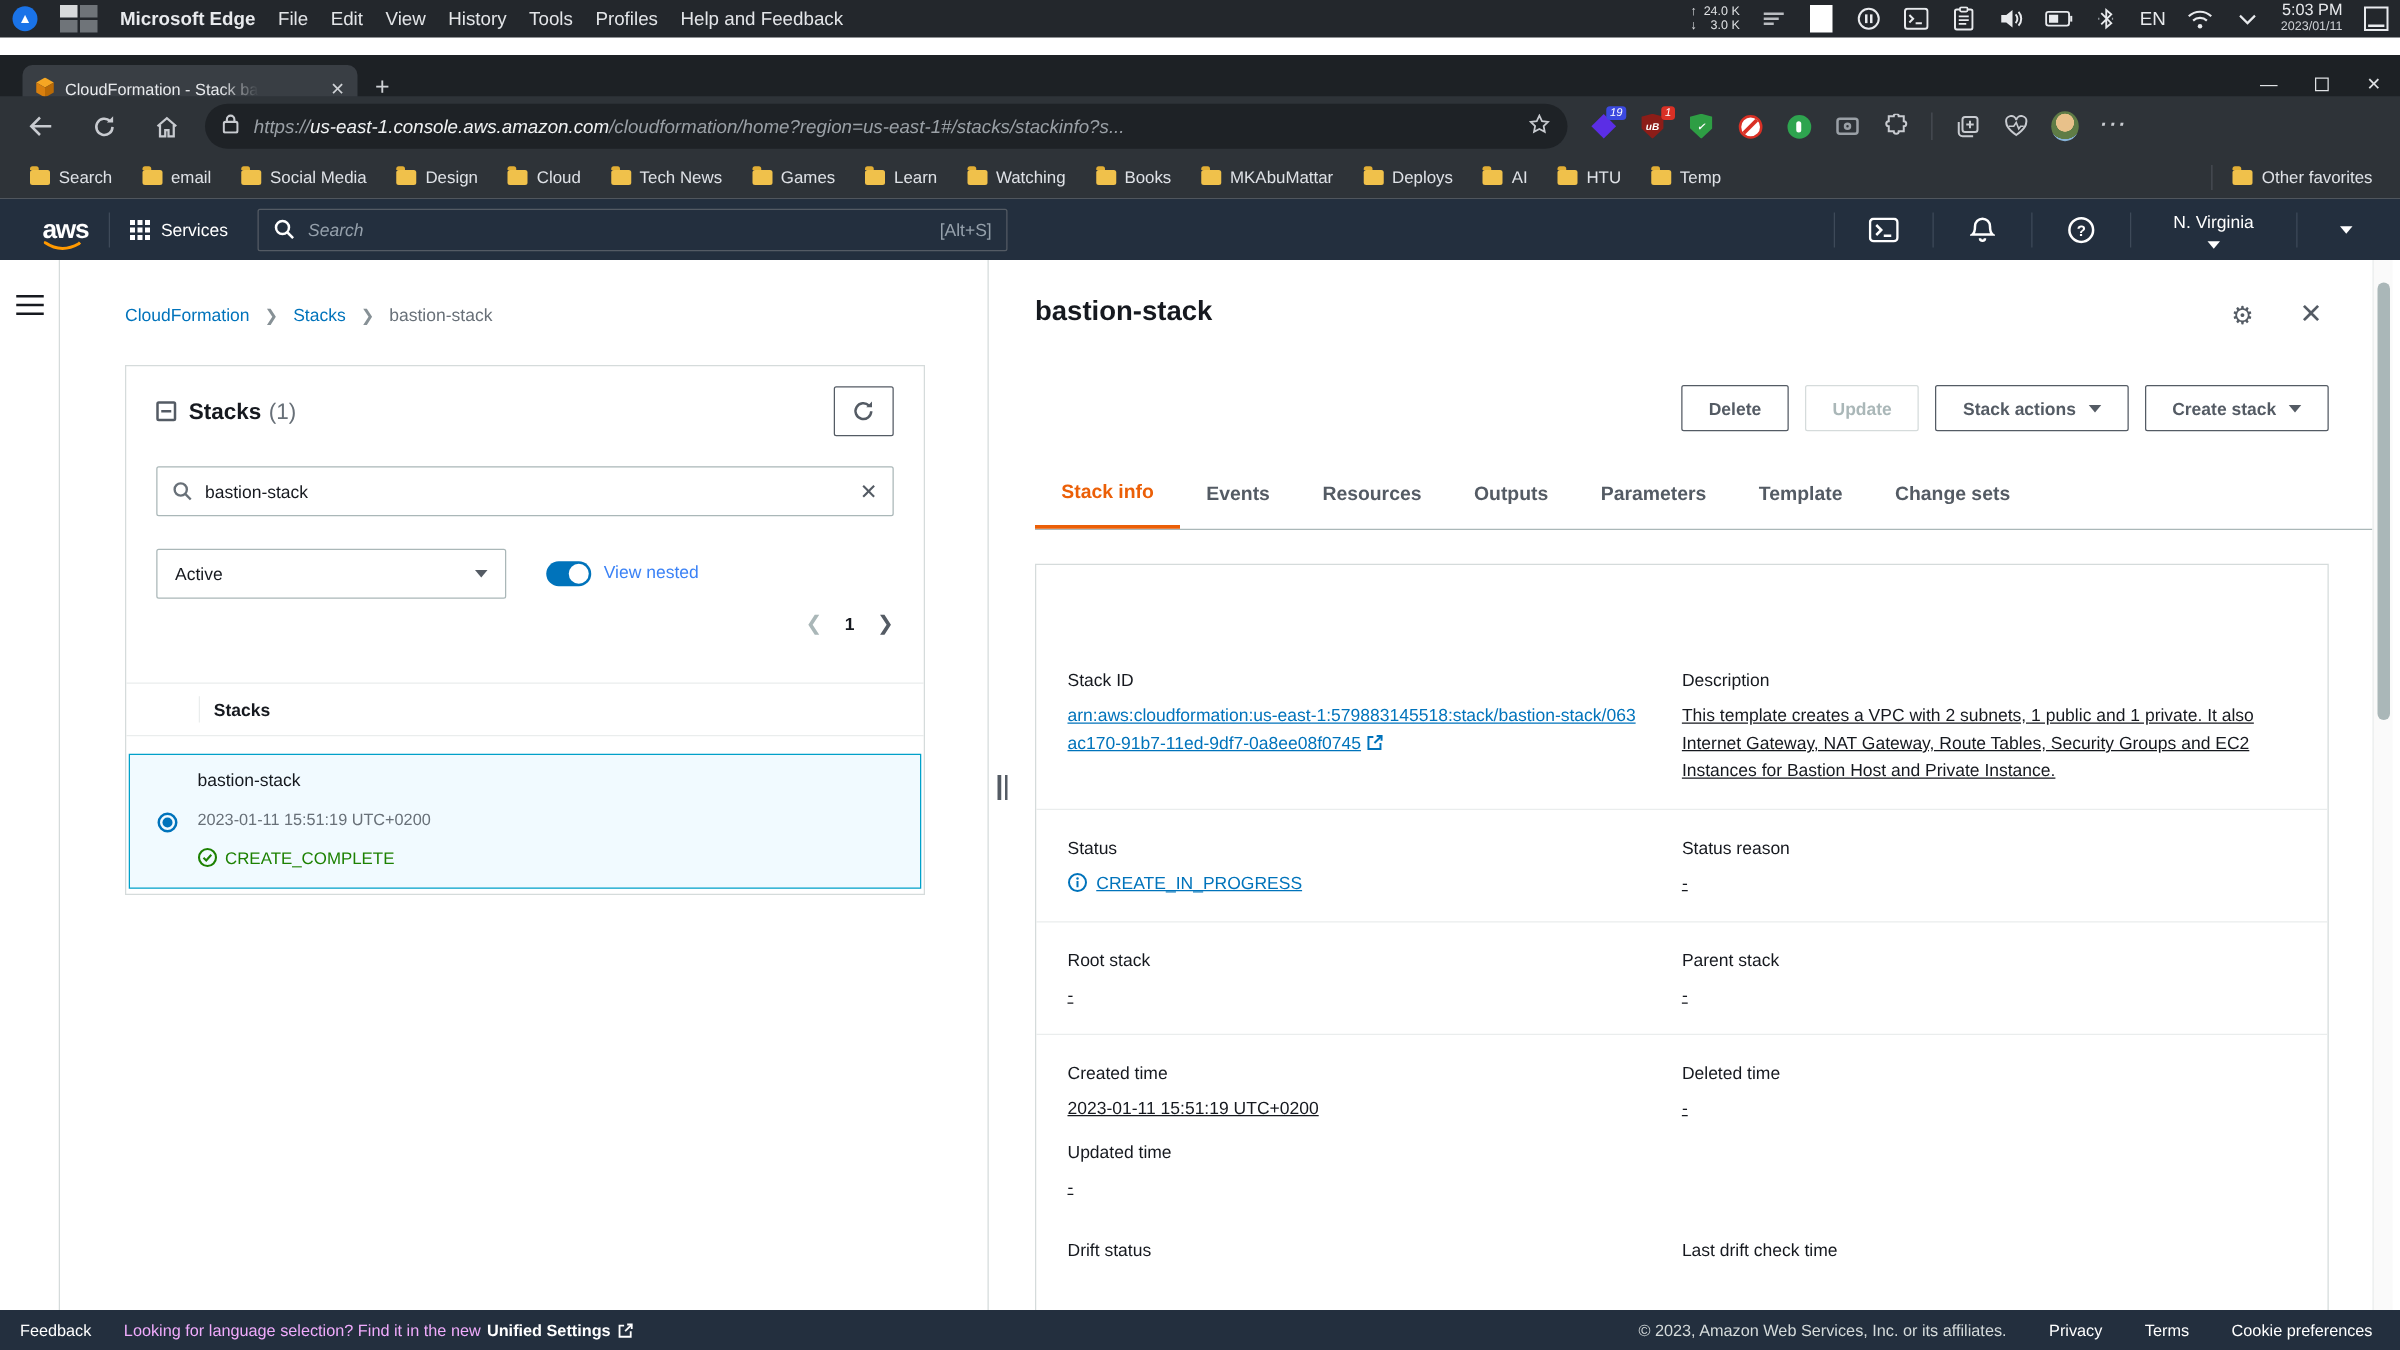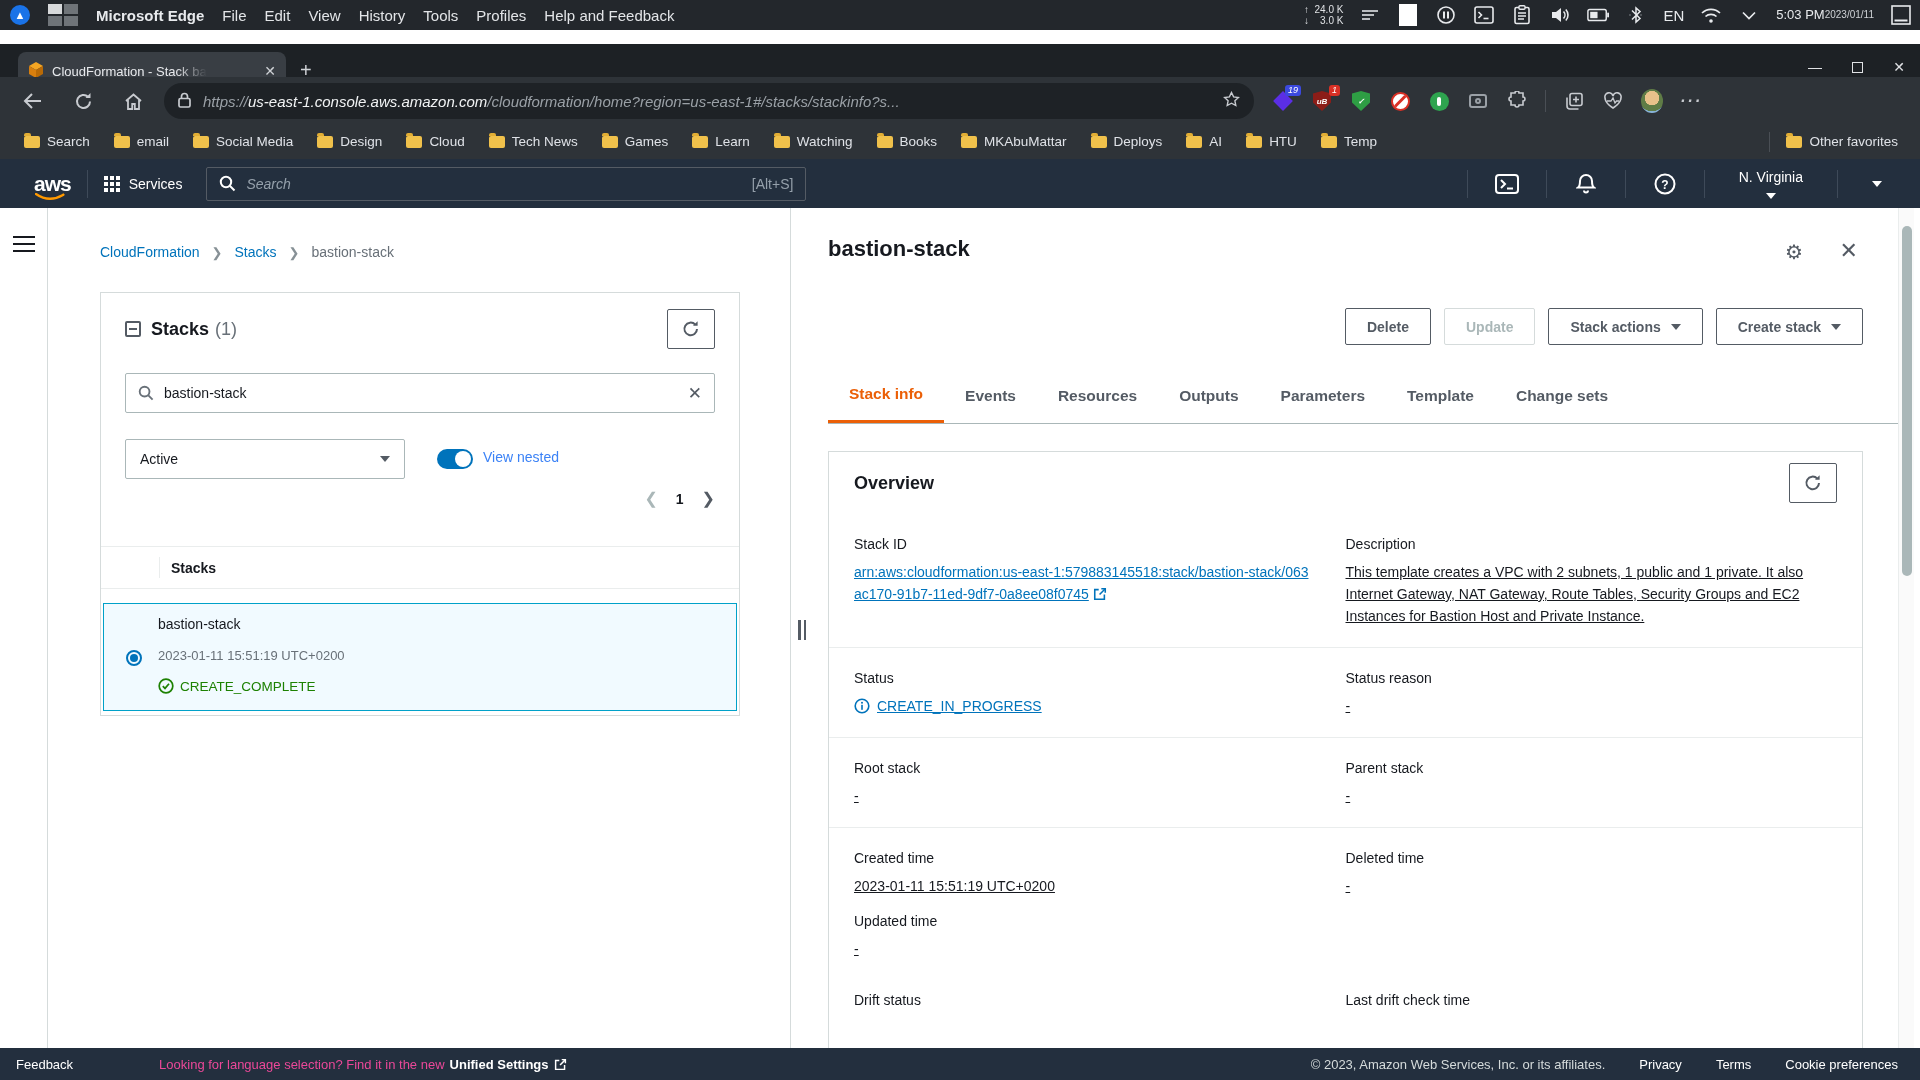--- a/index.html
+++ b/index.html
@@ -17,21 +17,21 @@
   .win-grid { display:grid; grid-template-columns:14px 14px; grid-template-rows:10px 10px; gap:2px; }
   .win-grid span { background:#d7d9db; }
   .win-grid span:nth-child(2), .win-grid span:nth-child(3), .win-grid span:nth-child(4){ background:#6f7479; }
   .app-name { font-weight:bold; margin-left:0; }
   .menu-item { color:#e3e5e8; cursor:default; }
   .sys-right { margin-left:auto; display:flex; align-items:center; gap:16px; padding-right:8px; }
   .net { display:flex; flex-direction:column; font-size:10px; line-height:11px; color:#dfe1e4; text-align:right; }
   .net span { white-space:nowrap; }
   .tray-ico { display:flex; align-items:center; justify-content:center; width:22px; height:22px; color:#e8eaed; }
   .bars i { display:block; height:2px; background:#b9bcc0; margin:2px 0; }
-  .clock { display:flex; flex-direction:row; align-items:flex-end; font-size:13px; line-height:14px; }
+  .clock { display:flex; flex-direction:column; align-items:flex-end; font-size:13px; line-height:14px; }
   .clock .date { font-size:10px; color:#cfd2d6; }
 
   
   #tabstrip { top:44px; left:0; width:1920px; height:46px; background:#1d2125; display:flex; align-items:flex-end; }
   .tab { margin-left:18px; width:268px; height:38px; background:#393e44; border-radius:8px 8px 0 0;
     display:flex; align-items:center; padding:0 10px; color:#e8eaed; font-size:13px; gap:8px; }
   .tab-title { white-space:nowrap; overflow:hidden; max-width:190px;
     -webkit-mask-image:linear-gradient(90deg,#000 80%,transparent); mask-image:linear-gradient(90deg,#000 80%,transparent); }
   .tab-close { margin-left:auto; font-size:14px; color:#cfd2d6; }
   .newtab { color:#cfd2d6; font-size:20px; margin:0 0 8px 14px; }
@@ -174,21 +174,21 @@
   .statusline { display:flex; align-items:center; gap:7px; color:#0073bb; }
   .extlink { display:inline-block; vertical-align:-2px; margin-left:4px; }
 
   #pgscroll { top:0; left:1898px; width:16px; height:840px; background:#fafafa; border-left:1px solid #eaeded; }
   #pgscroll .thumb { position:absolute; top:18px; left:3px; width:10px; height:350px; background:#aab7b8; border-radius:5px; }
 
   
   #footer { top:1048px; left:0; width:1920px; height:32px; background:#232f3e; display:flex; align-items:center;
     color:#fff; font-size:13px; }
   .ft-feedback { margin-left:16px; }
-  .ft-lang { margin-left:86px; color:#ec4899; }
+  .ft-lang { margin-left:26px; color:#f0abfc; }
   .ft-us { color:#fff; font-weight:bold; margin-left:5px; display:inline-flex; align-items:center; gap:5px; }
   .ft-right { margin-left:auto; display:flex; align-items:center; gap:34px; padding-right:22px; }
   .ft-copy { color:#d5dbdb; }
 </style>
 </head>
 <body>
 
 <div id="screen">
 
   <div id="sysbar" class="abs">
@@ -642,29 +642,20 @@
         <span class="dtab active">Stack info</span>
         <span class="dtab">Events</span>
         <span class="dtab">Resources</span>
         <span class="dtab">Outputs</span>
         <span class="dtab">Parameters</span>
         <span class="dtab">Template</span>
         <span class="dtab">Change sets</span>
       </div>
 
       <div class="ovcard">
-        <div class="ov-head">
-          <span class="ov-title">Overview</span>
-          <button class="iconbtn" style="margin-left:auto;">
-            <svg width="18" height="18" viewBox="0 0 18 18">
-                <path d="M15 9a6.3 6.3 0 1 1-1.8-4.5" fill="none" stroke="#545b64" stroke-width="2"></path>
-                <path d="M15.6 1.2v4.6h-4.6z" fill="#545b64"></path>
-              </svg>
-          </button>
-        </div>
         <div class="ov-body">
           <div class="ovrow bline">
             <div>
               <div class="fld-label">Stack ID</div>
               <div class="fld-val link">
                 <span>arn:aws:cloudformation:us-east-1:579883145518:stack/bastion-stack/063ac170-91b7-11ed-9df7-0a8ee08f0745</span><span class="extlink">
                   <svg width="14" height="14" viewBox="0 0 16 16">
                       <path d="M6.5 3H2v11h11V8.5" fill="none" stroke="#0073bb" stroke-width="1.8"></path>
                       <path d="M9.5 2H14v4.5" fill="none" stroke="#0073bb" stroke-width="1.8"></path>
                       <path d="M14 2L7.5 8.5" stroke="#0073bb" stroke-width="1.8"></path>

